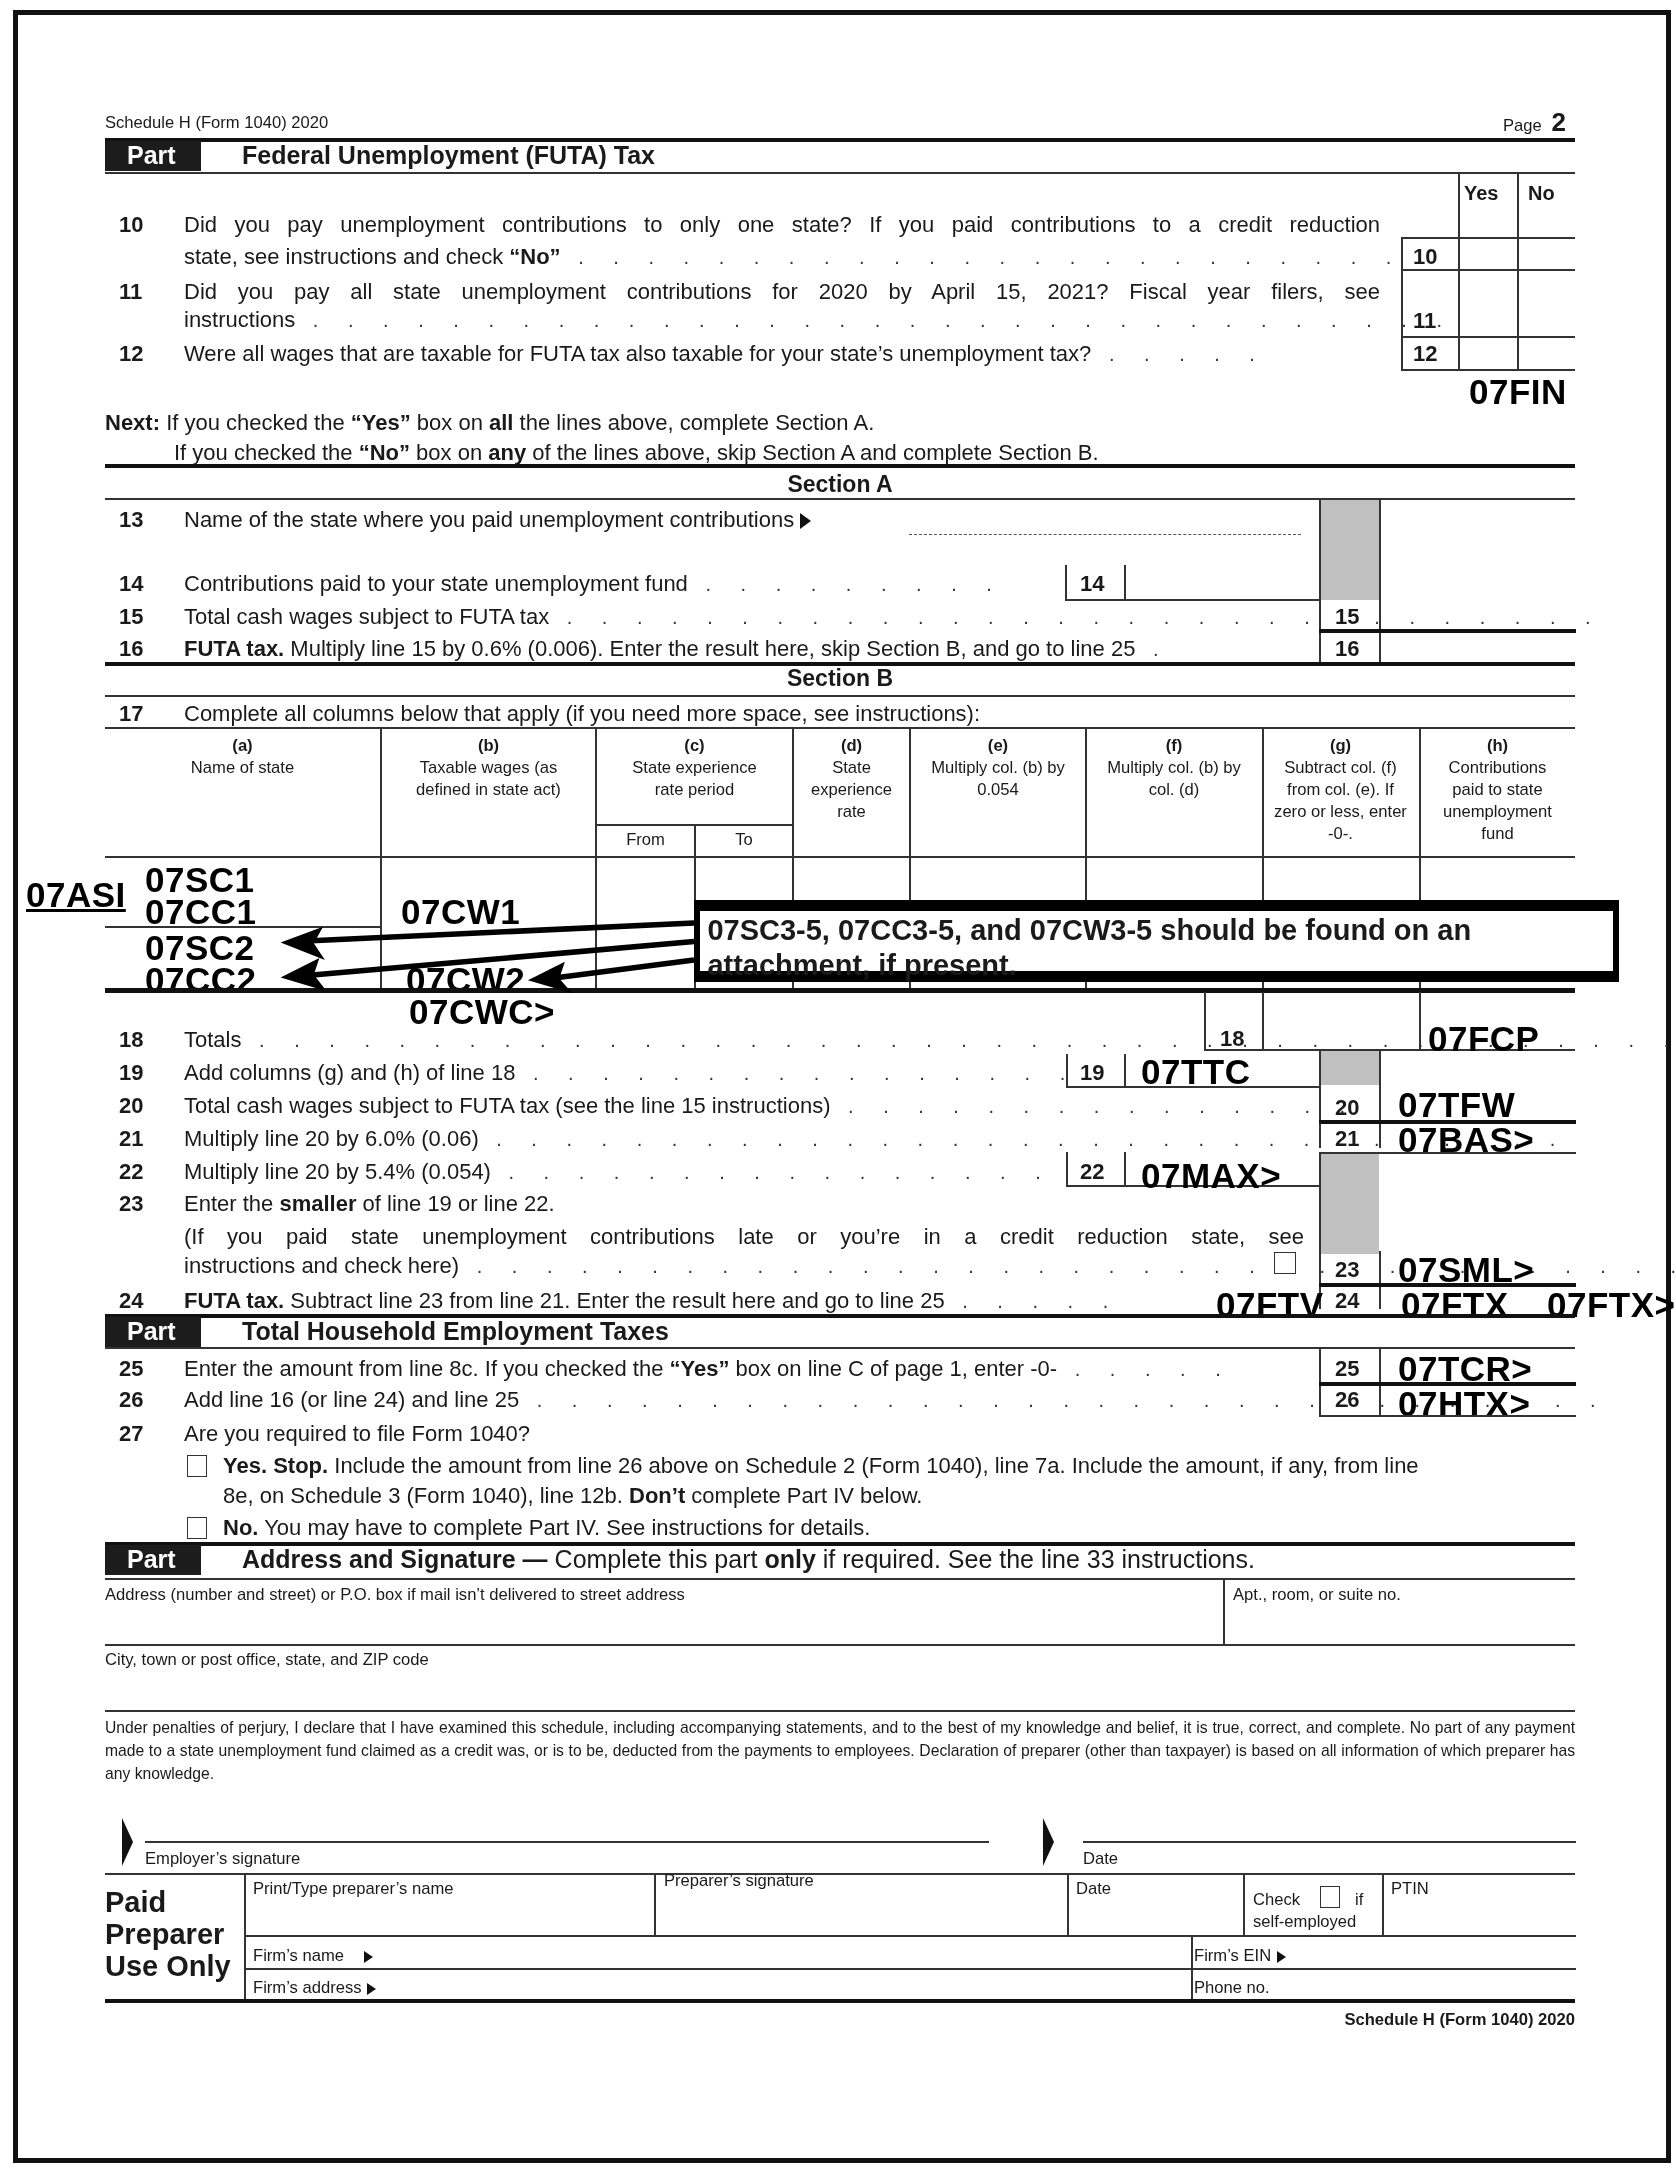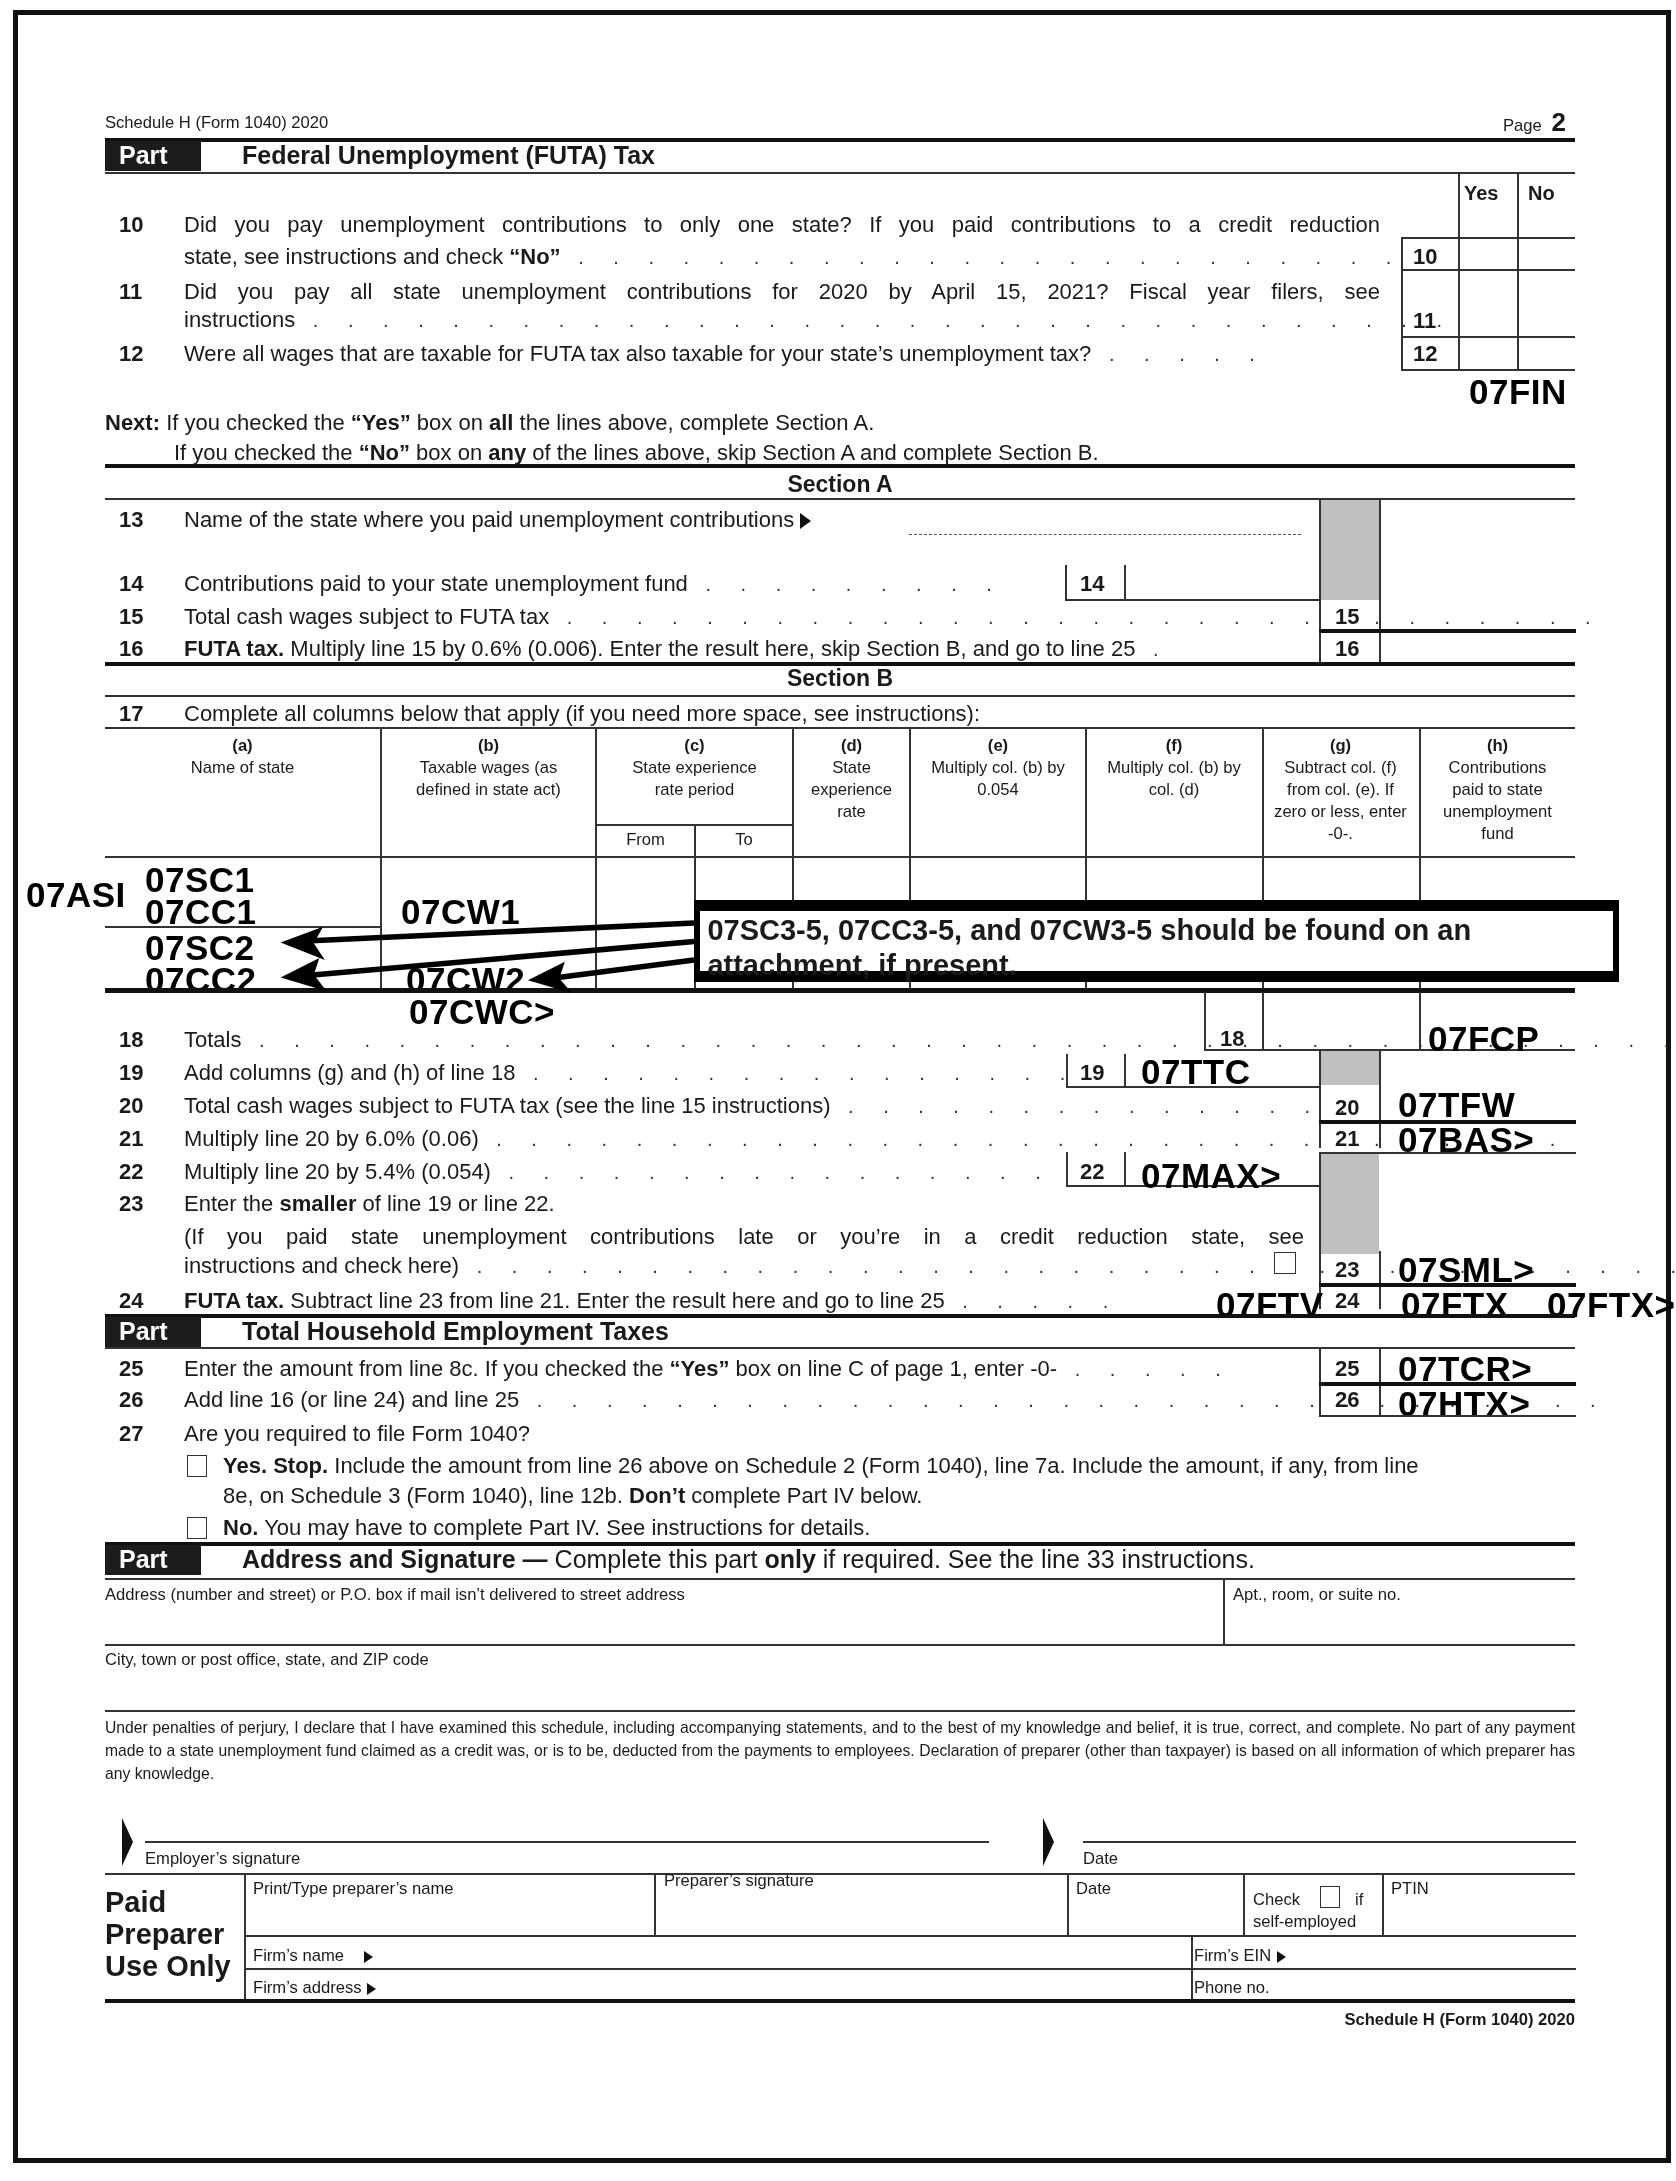--- a/index.html
+++ b/index.html
@@ -11,21 +11,21 @@
   .hl.thick { height: 3.7px; background: #111; }
   .vl { position: absolute; background: #333; width: 1.8px; }
   .shade { position: absolute; background: #c0c0c0; }
   .t { font-size: 22px; }
   .ts { font-size: 16.6px; }
   .tss { font-size: 15.7px; }
   .b { font-weight: bold; }
   .num { font-size: 22px; font-weight: bold; }
   .lbl { font-size: 20px; font-weight: bold; }
   .code { font-size: 35px; font-weight: bold; color: #000; letter-spacing: 0.5px; }
-  .partbar { position: absolute; background: #1c1c1c; color: #fff; font-weight: bold; font-size: 25px; padding: 0 14px; height: 29.5px; line-height: 29.5px; }
+  .partbar { position: absolute; background: #1c1c1c; color: #fff; font-weight: bold; font-size: 25px; padding: 0 22px; height: 29.5px; line-height: 29.5px; }
   .parttitle { position: absolute; font-weight: bold; font-size: 25px; line-height: 29.5px; }
   .dots { letter-spacing: 12px; color: #333; font-size: 20px; }
   .cb { position: absolute; width: 20px; height: 22px; border: 1.8px solid #333; background: #fff; }
   .center { text-align: center; }
   .colhdr { position: absolute; text-align: center; font-size: 16.6px; line-height: 22px; white-space: normal; }
   .callout { position: absolute; left: 694px; top: 900px; width: 925px; height: 82px; border: 6.5px solid #000; border-top-width: 11px; border-bottom-width: 11px; background: #fff; font-weight: bold; font-size: 29px; line-height: 35px; padding: 1.8px 7.4px; }
   .arrowsvg { position: absolute; left: 0; top: 0; width: 1677px; height: 2182px; pointer-events: none; }
   .sigarrow { position: absolute; width: 0; height: 0; border-top: 24px solid transparent; border-bottom: 24px solid transparent; border-left: 11px solid #111; }
   .tri { display: inline-block; width: 0; height: 0; border-top: 8.3px solid transparent; border-bottom: 8.3px solid transparent; border-left: 11px solid #111; vertical-align: middle; margin-left: 5.5px; }
   .justify { white-space: normal; text-align: justify; text-align-last: justify; }
@@ -136,21 +136,21 @@
 <div class="colhdr" style="left:382px;top:735px;width:213px;padding:0 16.6px;"><b>(b)</b><br><span>Taxable wages (as defined in state act)</span></div>
 <div class="colhdr" style="left:597px;top:735px;width:195px;padding:0 20px;"><b>(c)</b><br><span>State experience rate period</span></div>
 <div class="colhdr" style="left:597px;top:829px;width:97px;">From</div>
 <div class="colhdr" style="left:696px;top:829px;width:96px;">To</div>
 <div class="colhdr" style="left:794px;top:735px;width:115px;padding:0 13px;"><b>(d)</b><br><span>State experience rate</span></div>
 <div class="colhdr" style="left:911px;top:735px;width:174px;padding:0 16.6px;"><b>(e)</b><br><span>Multiply col. (b) by 0.054</span></div>
 <div class="colhdr" style="left:1087px;top:735px;width:174px;padding:0 16.6px;"><b>(f)</b><br><span>Multiply col. (b) by col. (d)</span></div>
 <div class="colhdr" style="left:1263px;top:735px;width:155px;padding:0 9.2px;"><b>(g)</b><br><span>Subtract col. (f) from col. (e). If zero or less, enter -0-.</span></div>
 <div class="colhdr" style="left:1420px;top:735px;width:155px;padding:0 11px;"><b>(h)</b><br><span>Contributions paid to state unemployment fund</span></div>
 
-<div class="abs code" style="left:26px;top:875px;">07ASI</div>
+<div class="abs code" style="left:26px;top:875px;text-decoration:underline;">07ASI</div>
 <div class="abs code" style="left:145px;top:860px;">07SC1</div>
 <div class="abs code" style="left:145px;top:892px;">07CC1</div>
 <div class="abs code" style="left:401px;top:892px;">07CW1</div>
 <div class="abs code" style="left:145px;top:928px;">07SC2</div>
 <div class="abs code" style="left:145px;top:960px;">07CC2</div>
 <div class="abs code" style="left:406px;top:960px;">07CW2</div>
 <div class="abs code" style="left:409px;top:992px;">07CWC&gt;</div>
 
 <div class="hl thick" style="left:105px;top:988px;width:1470px;height:4.6px;"></div>
 

